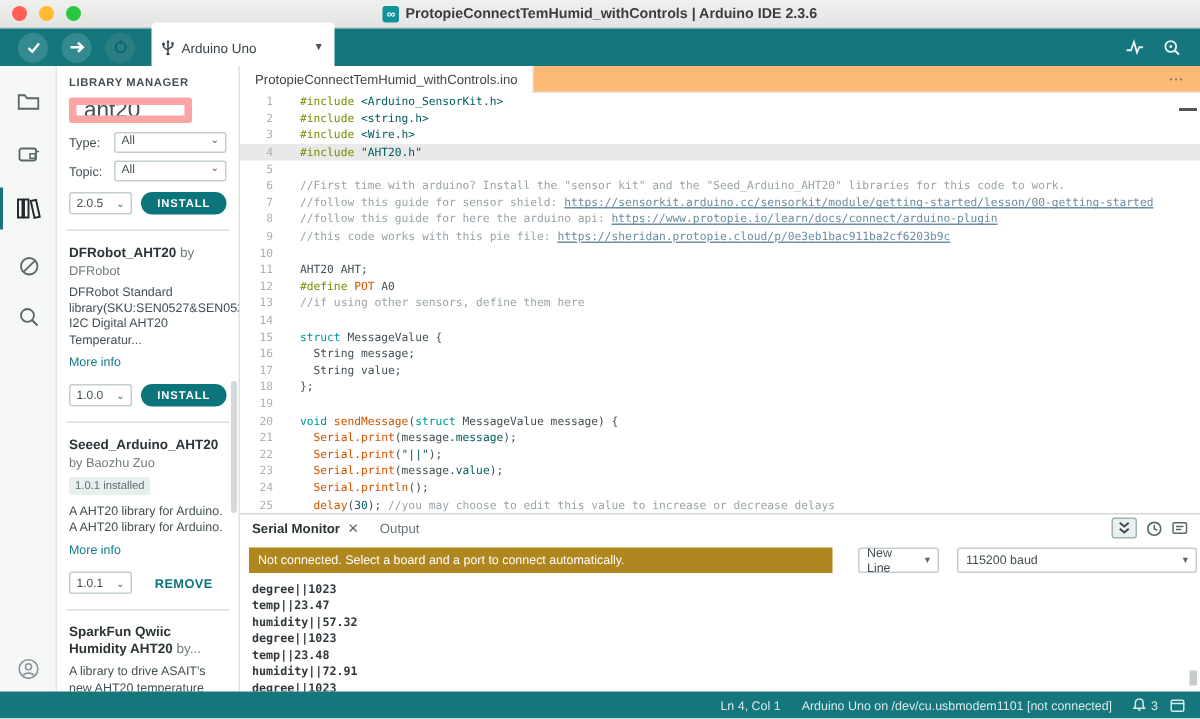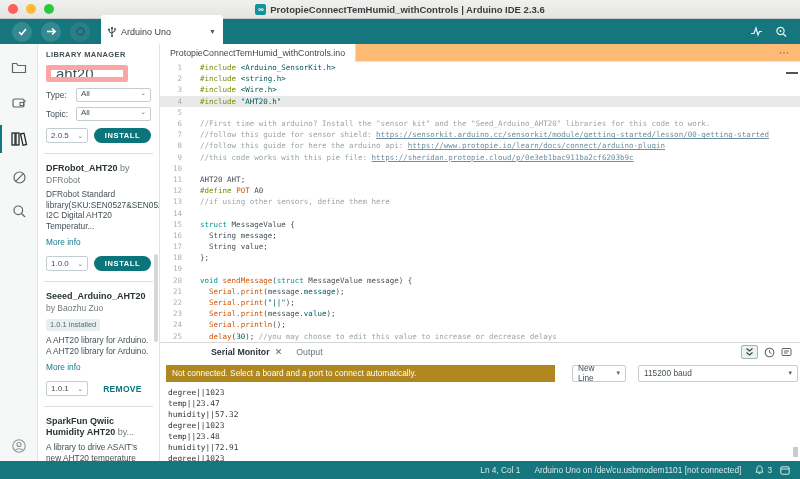--- a/index.html
+++ b/index.html
@@ -98,37 +98,37 @@
   .tk-p { color:#434f54; } .tk-pp { color:#728e00; } .tk-str { color:#005c5f; }
   .tk-kw { color:#00979c; } .tk-fn { color:#d35400; } .tk-cmt { color:#9aa5a8; }
   .tk-num { color:#005c5f; } .tk-fld { color:#005c5f;margin-top:24px; }
   .tk-url { color:#6b8ea0; text-decoration:underline; }
   .ruler-cursor { position:absolute; top:10px; right:2px; width:12px; height:2px; background:#555; }
 
   
   .serialpanel { height:119px; border-top:1px solid #d7d7d7; background:#fff; display:flex;
     flex-direction:column; flex-shrink:0; }
   .sp-tabs { height:18px; display:flex; align-items:center; font-size:8.8px; color:#2b3538;
-    padding-left:8px; position:relative; flex-shrink:0;margin-left:43px;}
+    padding-left:8px; position:relative; flex-shrink:0;}
   .sp-tab-active { display:flex; align-items:center; gap:5px; font-weight:bold;}
   .sp-close { color:#5a666a; font-size:9px; font-weight:normal;}
   .sp-tab { color:#69757a; margin-left:14px; }
   .sp-icons { position:absolute; right:8px; top:2px; display:flex; align-items:center; gap:6px; }
   .sp-chev-btn { width:17px; height:14px; border:1px solid #9fb3b6; background:#e9f1f1; border-radius:2px;
     display:flex; align-items:center; justify-content:center; color:#3f4b4f; }
   .sp-ico { color:#5a666a; }
   .sp-bannerrow { height:24px; display:flex; align-items:center; flex-shrink:0; position:relative;}
   .sp-banner { position:absolute; left:6px; width:389px; height:17px; background:#b0861f;
     color:#fff; font-size:8.3px; display:flex; align-items:center; padding-left:6px; }
   .sp-select { position:absolute; height:17px; border:1px solid #c4cdcf; border-radius:2px; background:#fff;
     font-size:8.3px; color:#434f54; display:flex; align-items:center; padding:0 5px; }
   .sp-select .caret { margin-left:auto; color:#5a666a; font-size:7px; padding-left:6px;}
   .sp-lineending { left:412px; width:54px; }
   .sp-baud { left:478px; width:160px; }
-  .sp-output { flex:1; position:relative; overflow:hidden; padding:2px 16px 0 8px; }
+  .sp-output { flex:1; position:relative; overflow:hidden; padding:2px 16px 0 8px;font-weight:bold; }
   .serial-line { font-family:"DejaVu Sans Mono", monospace; font-size:7.8px; color:#30383c;
     height:11px; line-height:11px; white-space:pre; }
   .sp-scrollthumb { position:absolute; right:2px; bottom:4px; width:5px; height:10px; background:#c6cbcb; }
 
   
   .statusbar { position:absolute; left:0; top:461px; width:800px; height:18px; background:#16767d;
     display:flex; align-items:center; justify-content:flex-end; color:#d6e9ea; font-size:8.3px; }
   .sb-item { margin-right:14px; }
   .sb-icons { display:flex; align-items:center; gap:8px; margin-right:10px; }
   .sb-bell { display:flex; align-items:center; gap:3px; }

